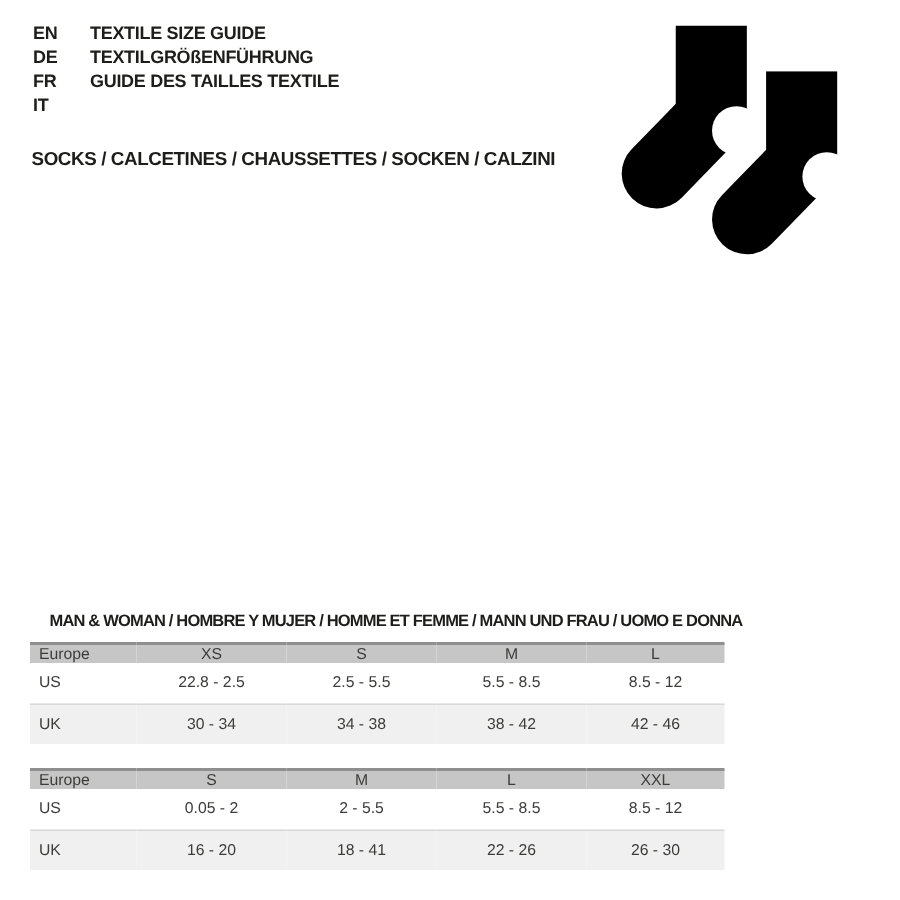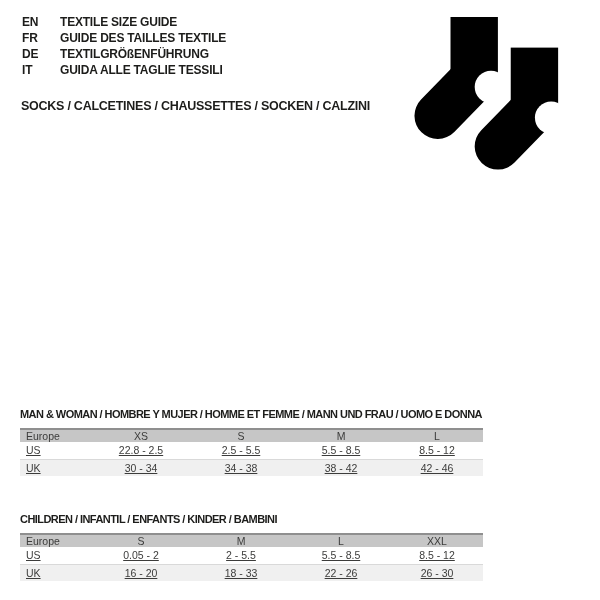--- a/index.html
+++ b/index.html
@@ -30,57 +30,56 @@
   }
 
   
   .socks-svg { position: absolute; left: 411px; top: 17px; }
 
   
   .table-block { position: absolute; left: 20px; width: 463px; }
   .table-title {
     font-weight: bold; font-size: 11px; letter-spacing: -0.55px;
     line-height: 14px; height: 14px; margin-bottom: 7px;
-    color: var(--text, #1d1d1b); white-space: nowrap;
+    color: var(--text, #1d1d1b); white-space: nowrap; margin-left: 13px;
   }
   table.size-table {
     border-collapse: collapse; table-layout: fixed;
     width: 463px; font-size: 10.5px; color: var(--table-text, #3c3c3b);
   }
   table.size-table th {
     background: var(--header-bg, #c6c6c6);
     border-top: 2px solid var(--header-border, #8f8f8f);
     height: 12px; font-weight: normal; padding: 0;
     color: var(--table-text, #3c3c3b);
   }
-  table.size-table td { text-align: center; padding: 0; height: 17px; text-decoration: underline; }
+  table.size-table td { text-align: center; padding: 0; height: 27px; }
   table.size-table th:first-child,
   table.size-table td:first-child { text-align: left; padding-left: 6px; }
   table.size-table tbody tr:first-child td { border-bottom: 1px solid var(--row-border, #d9d9d9); }
   table.size-table tbody tr:nth-child(2) { background: var(--row-alt-bg, #f0f0f0); }
 </style>
 </head>
 <body style="--text: #1d1d1b; --table-text: #3c3c3b; --header-bg: #c6c6c6; --header-border: #8f8f8f; --row-alt-bg: #f0f0f0; --row-border: #d9d9d9; --icon: #000000;">
 
 <div class="lang-list" id="langList">
     <div class="lang-row">
       <div class="lang-code">EN</div>
       <div class="lang-label">TEXTILE SIZE GUIDE</div>
     </div>
     <div class="lang-row">
+      <div class="lang-code">DE</div>
+      <div class="lang-label">TEXTILGRÖßENFÜHRUNG</div>
+    </div>
+    <div class="lang-row">
       <div class="lang-code">FR</div>
       <div class="lang-label">GUIDE DES TAILLES TEXTILE</div>
     </div>
     <div class="lang-row">
-      <div class="lang-code">DE</div>
-      <div class="lang-label">TEXTILGRÖßENFÜHRUNG</div>
-    </div>
-    <div class="lang-row">
       <div class="lang-code">IT</div>
-      <div class="lang-label">GUIDA ALLE TAGLIE TESSILI</div>
     </div>
   </div>
 
 <div class="category">SOCKS / CALCETINES / CHAUSSETTES / SOCKEN / CALZINI</div>
 
 <svg class="socks-svg" width="158" height="156" viewBox="0 0 160 158" aria-hidden="true">
   <g>
     <rect x="40" y="0" width="48" height="64" fill="#000000"></rect>
     <path d="M64 62 L27 100" stroke="#000000" stroke-width="47" stroke-linecap="round" fill="none"></path>
     <circle cx="81" cy="71" r="16.5" fill="#ffffff"></circle>
@@ -126,21 +125,20 @@
             <td>UK</td>
             <td>30 - 34</td>
             <td>34 - 38</td>
             <td>38 - 42</td>
             <td>42 - 46</td>
           </tr>
         </tbody>
       </table>
     </section>
     <section class="table-block" style="top: 512px;">
-      <div class="table-title">CHILDREN / INFANTIL / ENFANTS / KINDER / BAMBINI</div>
       <table class="size-table">
         <colgroup>
           <col style="width: 71px;">
           <col style="width: 100px;">
           <col style="width: 100px;">
           <col style="width: 100px;">
           <col style="width: 92px;">
         </colgroup>
         <thead>
           <tr>
@@ -155,20 +153,20 @@
           <tr>
             <td>US</td>
             <td>0.05 - 2</td>
             <td>2 - 5.5</td>
             <td>5.5 - 8.5</td>
             <td>8.5 - 12</td>
           </tr>
           <tr>
             <td>UK</td>
             <td>16 - 20</td>
-            <td>18 - 33</td>
+            <td>18 - 41</td>
             <td>22 - 26</td>
             <td>26 - 30</td>
           </tr>
         </tbody>
       </table>
     </section>
   </div>
 
 </body></html>

